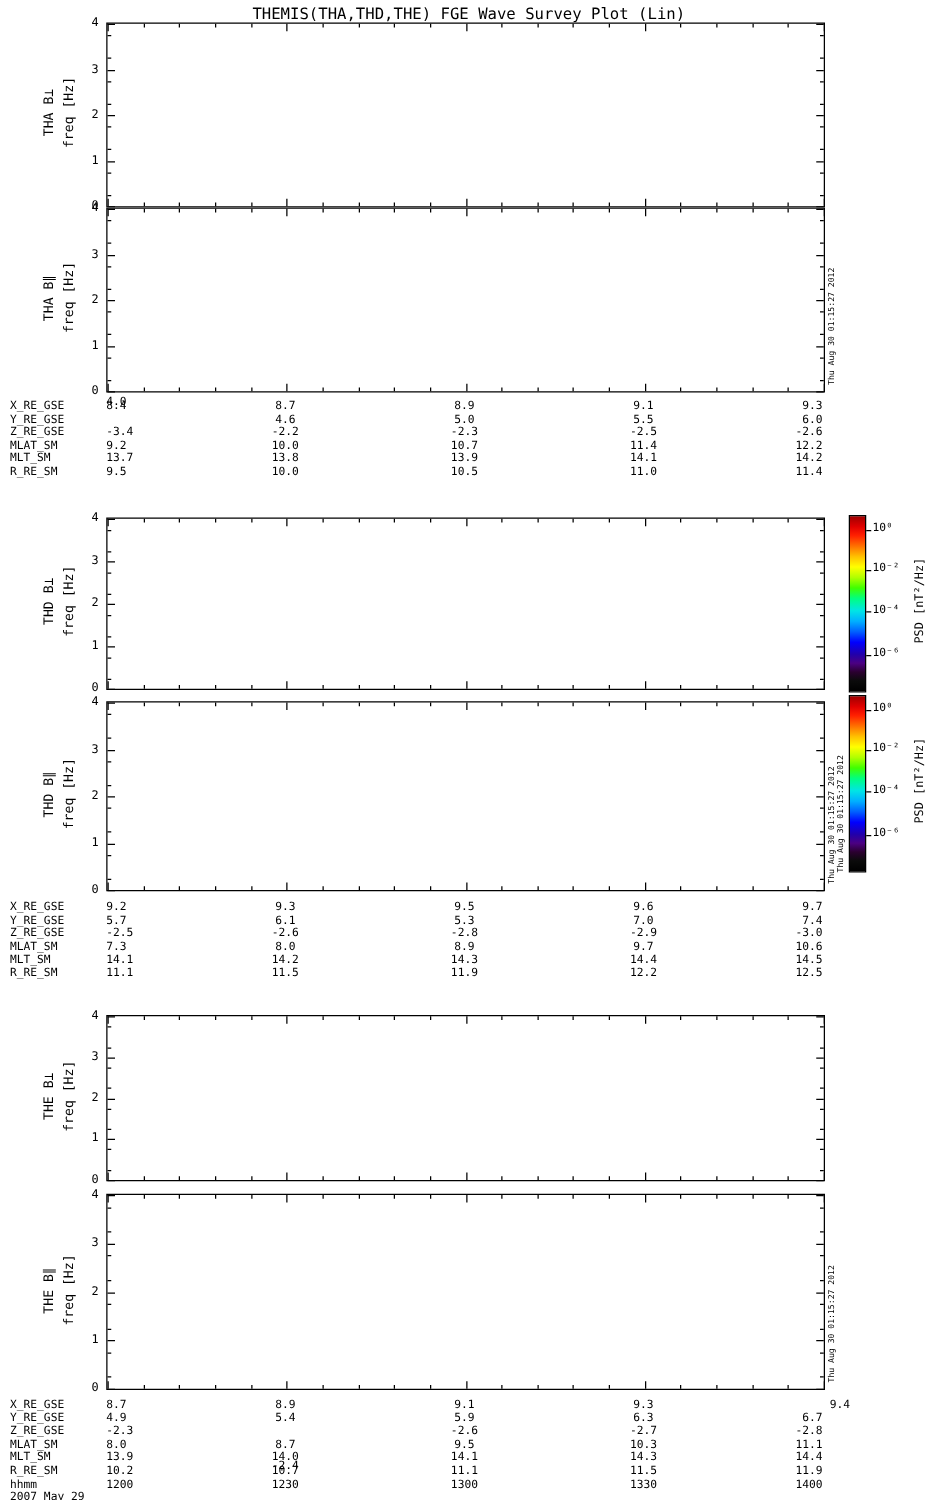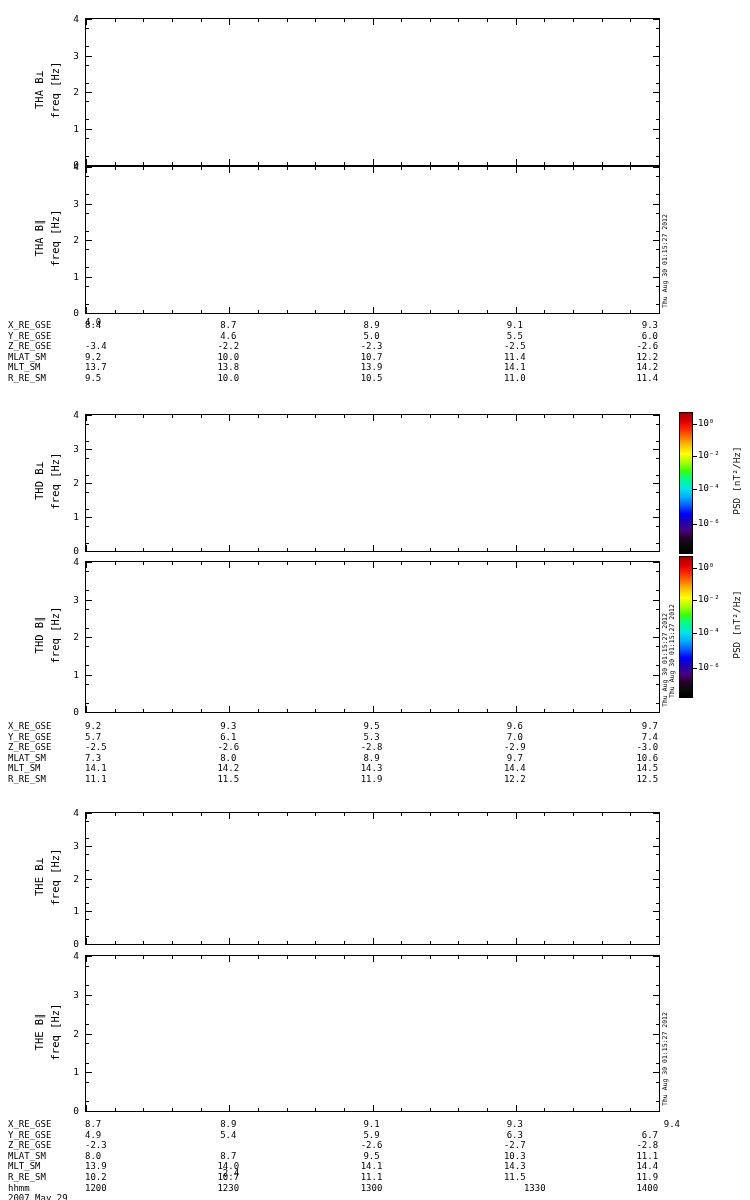--- a/index.html
+++ b/index.html
@@ -26,20 +26,21 @@
   .cbar{position:absolute;border:1px solid #000;box-sizing:border-box;}
   .cbarlabel{position:absolute;font-size:9px;white-space:nowrap;}
   .cbartitle{position:absolute;font-size:9.5px;white-space:nowrap;transform-origin:50% 50%;}
   .cbtickline{position:absolute;background:#000;height:1px;width:4px;}
 </style>
 </head>
 <body>
 
 <div id="page">
 
+  <div class="title">THEMIS(THA,THD,THE)  FGE Wave Survey Plot (Lin)</div>
 
   <div id="panels">
       <div class="panel" style="left: 85px; top: 18px; width: 575px; height: 148px;">
         <div class="tick" style="left: 0px; top: 146px; width: 6px; height: 1px;"></div>
         <div class="tick" style="right: 0px; top: 146px; width: 6px; height: 1px;"></div>
         <div class="tick" style="left: 0px; top: 110px; width: 6px; height: 1px;"></div>
         <div class="tick" style="right: 0px; top: 110px; width: 6px; height: 1px;"></div>
         <div class="tick" style="left: 0px; top: 73px; width: 6px; height: 1px;"></div>
         <div class="tick" style="right: 0px; top: 73px; width: 6px; height: 1px;"></div>
         <div class="tick" style="left: 0px; top: 37px; width: 6px; height: 1px;"></div>
@@ -605,21 +606,21 @@
       <div class="rowlabel" style="left: 8px; top: 1172px;">R_RE_SM</div>
       <div class="rowvals" style="left: 85px; top: 1172px;">10.2</div>
       <div class="rowvals" style="left: 217.45px; top: 1172px;">10.7</div>
       <div class="rowvals" style="left: 360.7px; top: 1172px;">11.1</div>
       <div class="rowvals" style="left: 503.95px; top: 1172px;">11.5</div>
       <div class="rowvals" style="left: 636.4px; width: 21.6px; text-align: right; top: 1172px;">11.9</div>
       <div class="rowlabel" style="left: 8px; top: 1182.6px;">hhmm</div>
       <div class="rowvals" style="left: 85px; top: 1182.6px;">1200</div>
       <div class="rowvals" style="left: 217.45px; top: 1182.6px;">1230</div>
       <div class="rowvals" style="left: 360.7px; top: 1182.6px;">1300</div>
-      <div class="rowvals" style="left: 503.95px; top: 1182.6px; margin-left: 20px;">1330</div>
+      <div class="rowvals" style="left: 503.95px; top: 1182.6px;">1330</div>
       <div class="rowvals" style="left: 636.4px; width: 21.6px; text-align: right; top: 1182.6px;">1400</div>
     </div>
 
   <div id="colorbars">
       <div class="cbar" style="left: 679px; top: 412px; width: 14px; height: 142px; background: linear-gradient(to top, rgb(0, 0, 0) 0%, rgb(11, 11, 11) 6%, rgb(43, 0, 48) 11%, rgb(75, 0, 130) 16%, rgb(34, 0, 170) 21%, rgb(0, 0, 255) 28%, rgb(0, 96, 255) 34%, rgb(0, 176, 255) 40%, rgb(0, 229, 229) 46%, rgb(0, 255, 128) 53%, rgb(64, 255, 0) 59%, rgb(176, 255, 0) 65%, rgb(255, 255, 0) 71%, rgb(255, 192, 0) 77%, rgb(255, 112, 0) 83%, rgb(255, 32, 0) 89%, rgb(224, 0, 0) 94%, rgb(160, 0, 0) 100%);"></div>
       <div class="cbtickline" style="left: 693px; top: 424px;"></div>
       <div class="cbarlabel" style="left: 698px; top: 418px;">10⁰</div>
       <div class="cbtickline" style="left: 693px; top: 456px;"></div>
       <div class="cbarlabel" style="left: 698px; top: 450px;">10⁻²</div>
       <div class="cbtickline" style="left: 693px; top: 489px;"></div>

